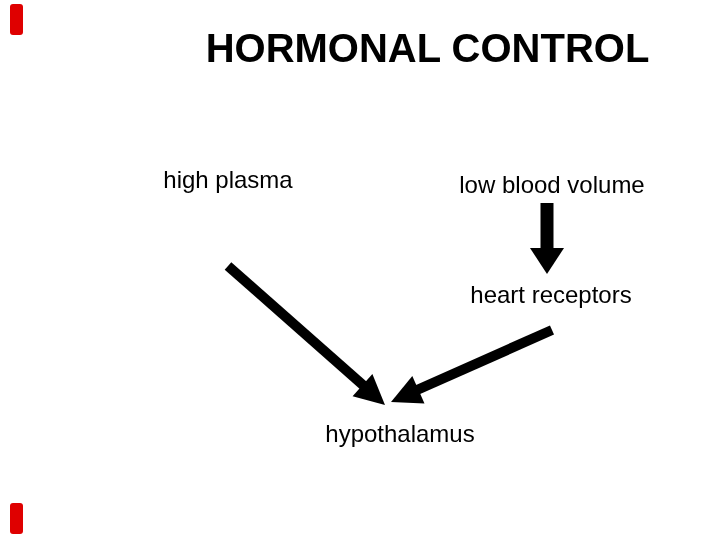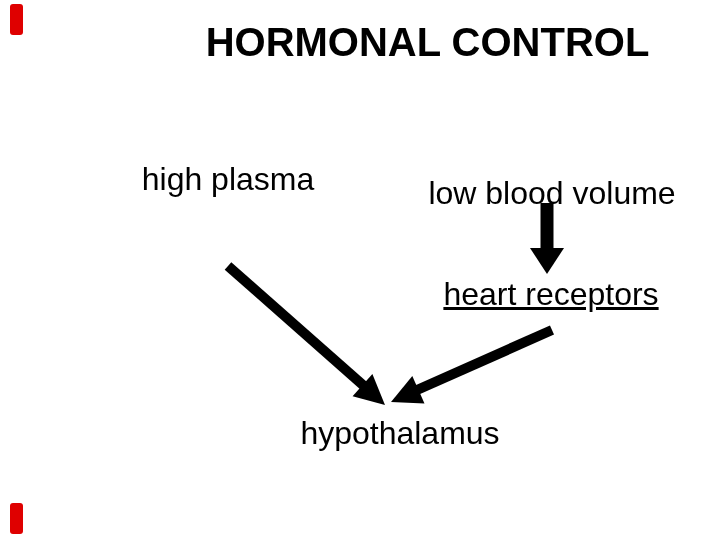--- a/index.html
+++ b/index.html
@@ -12,31 +12,31 @@
     font-family:"Liberation Sans","DejaVu Sans",sans-serif;
     color:var(--text);
   }
   .red-accent{
     position:absolute; left:10px; width:13px; height:31px;
     background:var(--accent); border-radius:3px;
   }
   .red-accent.top{top:4px;}
   .red-accent.bottom{top:503px;}
   .title{
-    position:absolute; left:135px; top:18px; width:585px; margin:0;
+    position:absolute; left:135px; top:24px; width:585px; margin:0;
     font-size:40px; line-height:48px; font-weight:700;
     text-align:center; letter-spacing:0px;
   }
   .node{
     position:absolute; width:300px; text-align:center;
-    font-size:32px; line-height:33px; font-weight:400; white-space:nowrap;
+    font-size:24px; line-height:33px; font-weight:400; white-space:nowrap;
   }
   .node-plasma{left:78px; top:163px;}
-  .node-lowblood{left:402px; top:177px;}
-  .node-heart{left:401px; top:278px;text-decoration:underline;}
+  .node-lowblood{left:402px; top:168px;}
+  .node-heart{left:401px; top:278px;}
   .node-hypo{left:250px; top:417px;}
   .arrows-layer{
     position:absolute; left:0; top:0; width:720px; height:540px;
     pointer-events:none;
   }
   .arrows-layer line{stroke:var(--arrow);}
   .arrows-layer polygon{fill:var(--arrow);}
 </style>
 </head>
 <body>

